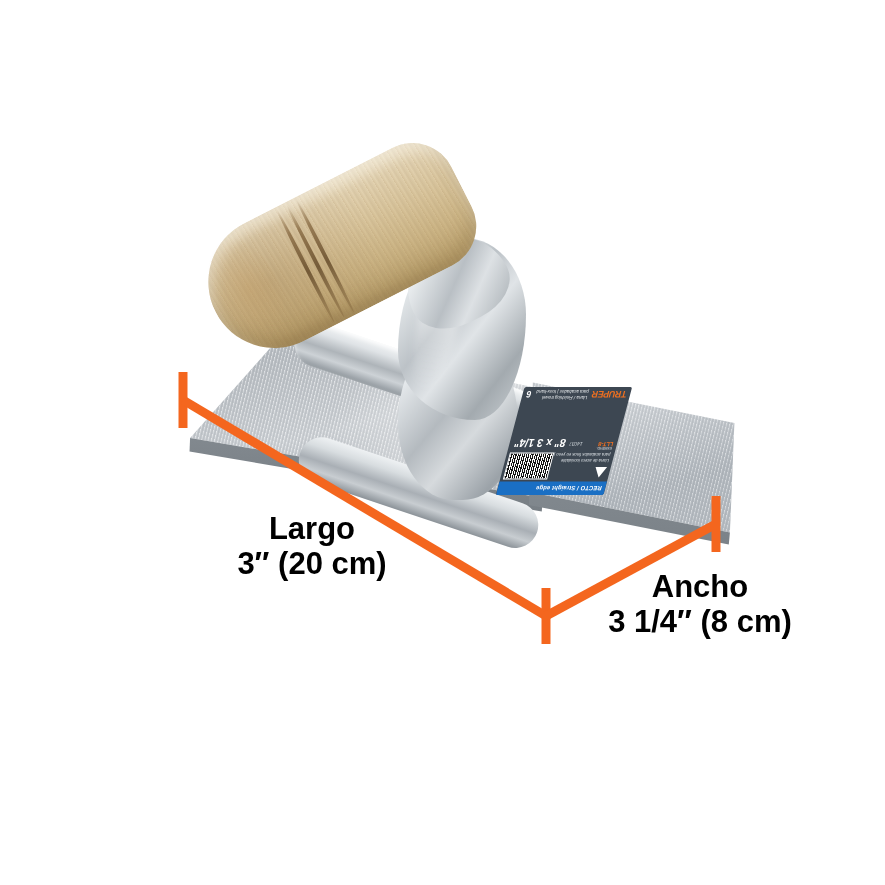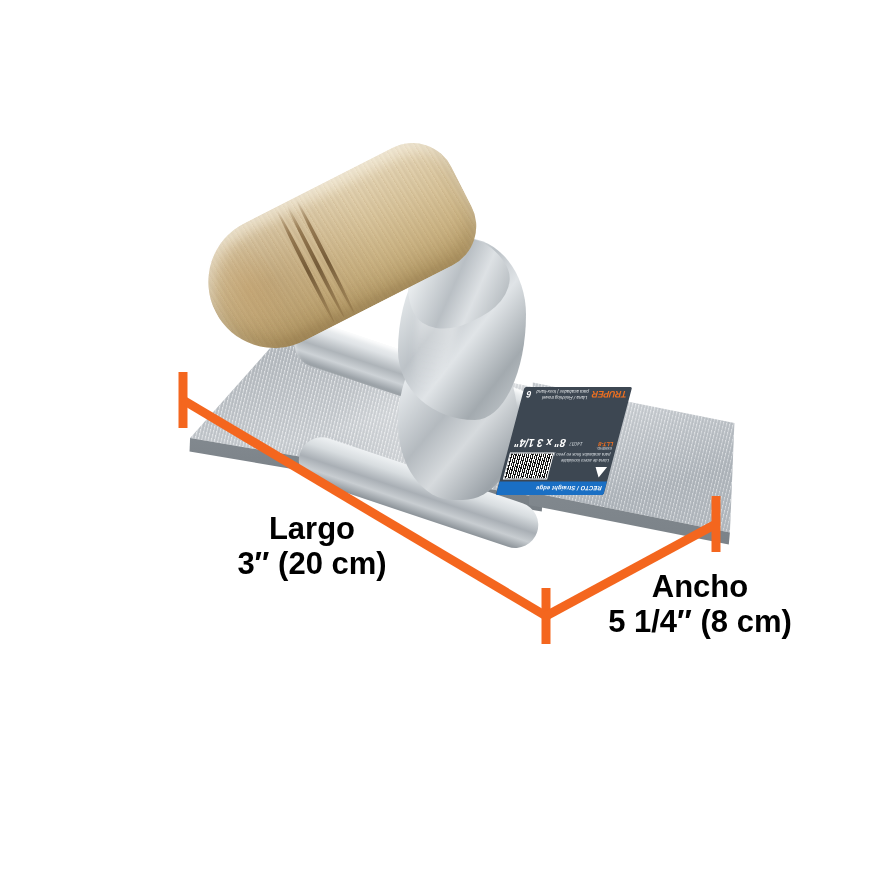--- a/index.html
+++ b/index.html
@@ -404,16 +404,16 @@
     </g>
   </svg>
 
   <div id="largo-label" class="dim-label">
     <div class="dim-title">Largo</div>
     <div class="dim-value">3″ (20 cm)</div>
   </div>
 
   <div id="ancho-label" class="dim-label">
     <div class="dim-title">Ancho</div>
-    <div class="dim-value">5 1/4″ (8 cm)</div>
+    <div class="dim-value">3 1/4″ (8 cm)</div>
   </div>
 
 </div>
 
 </body></html>

